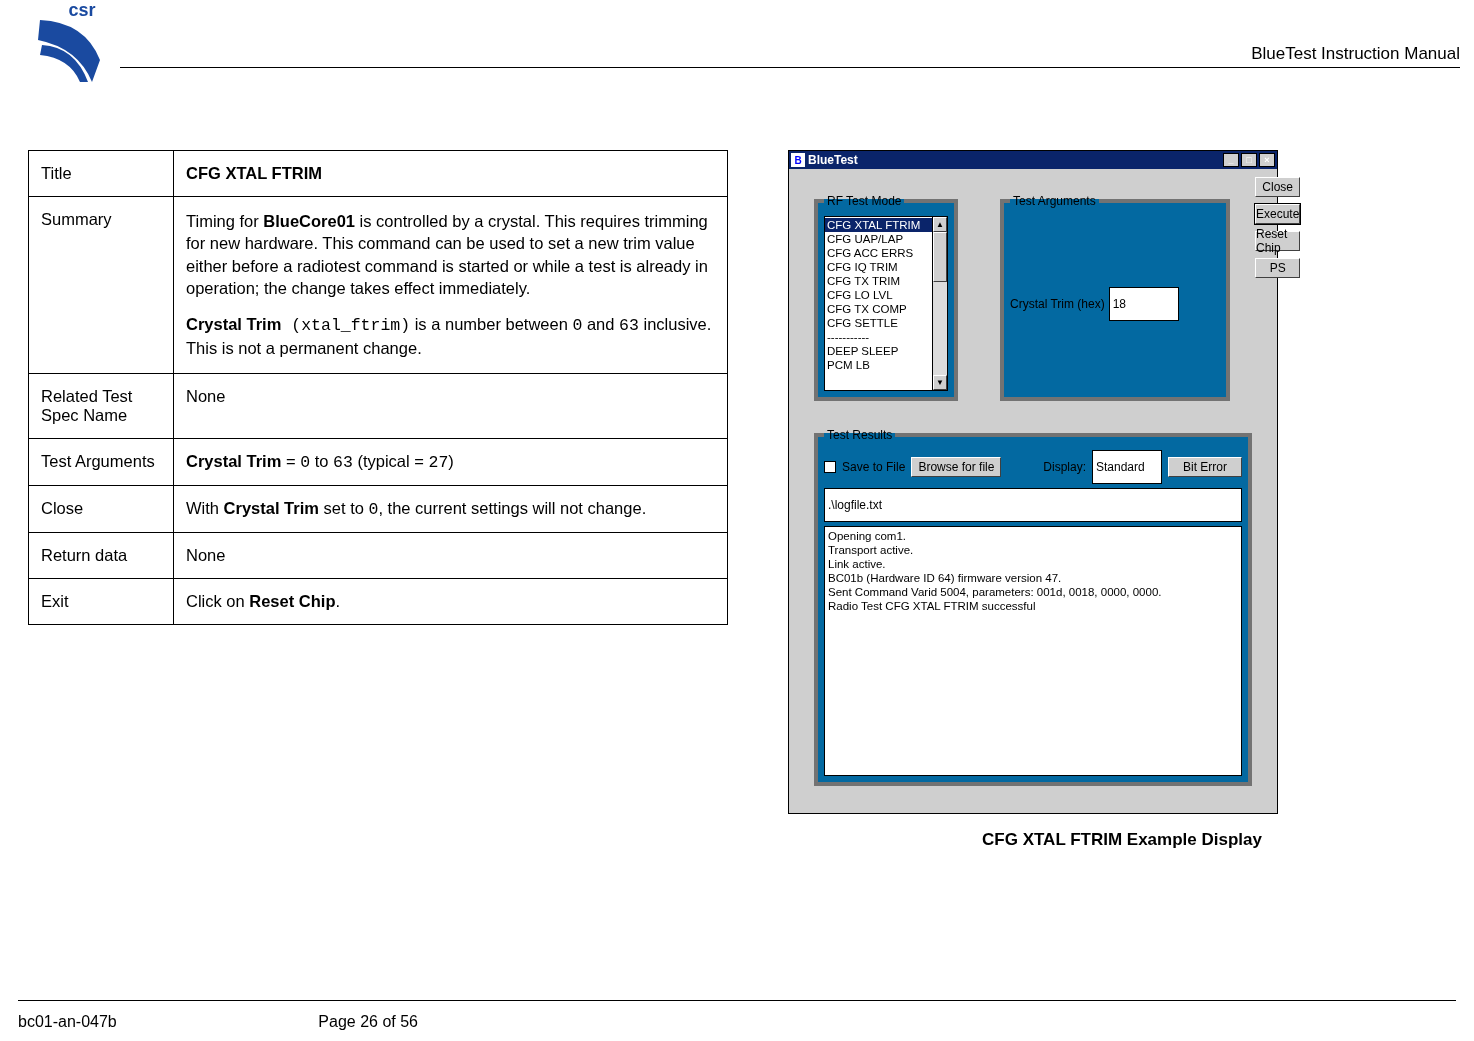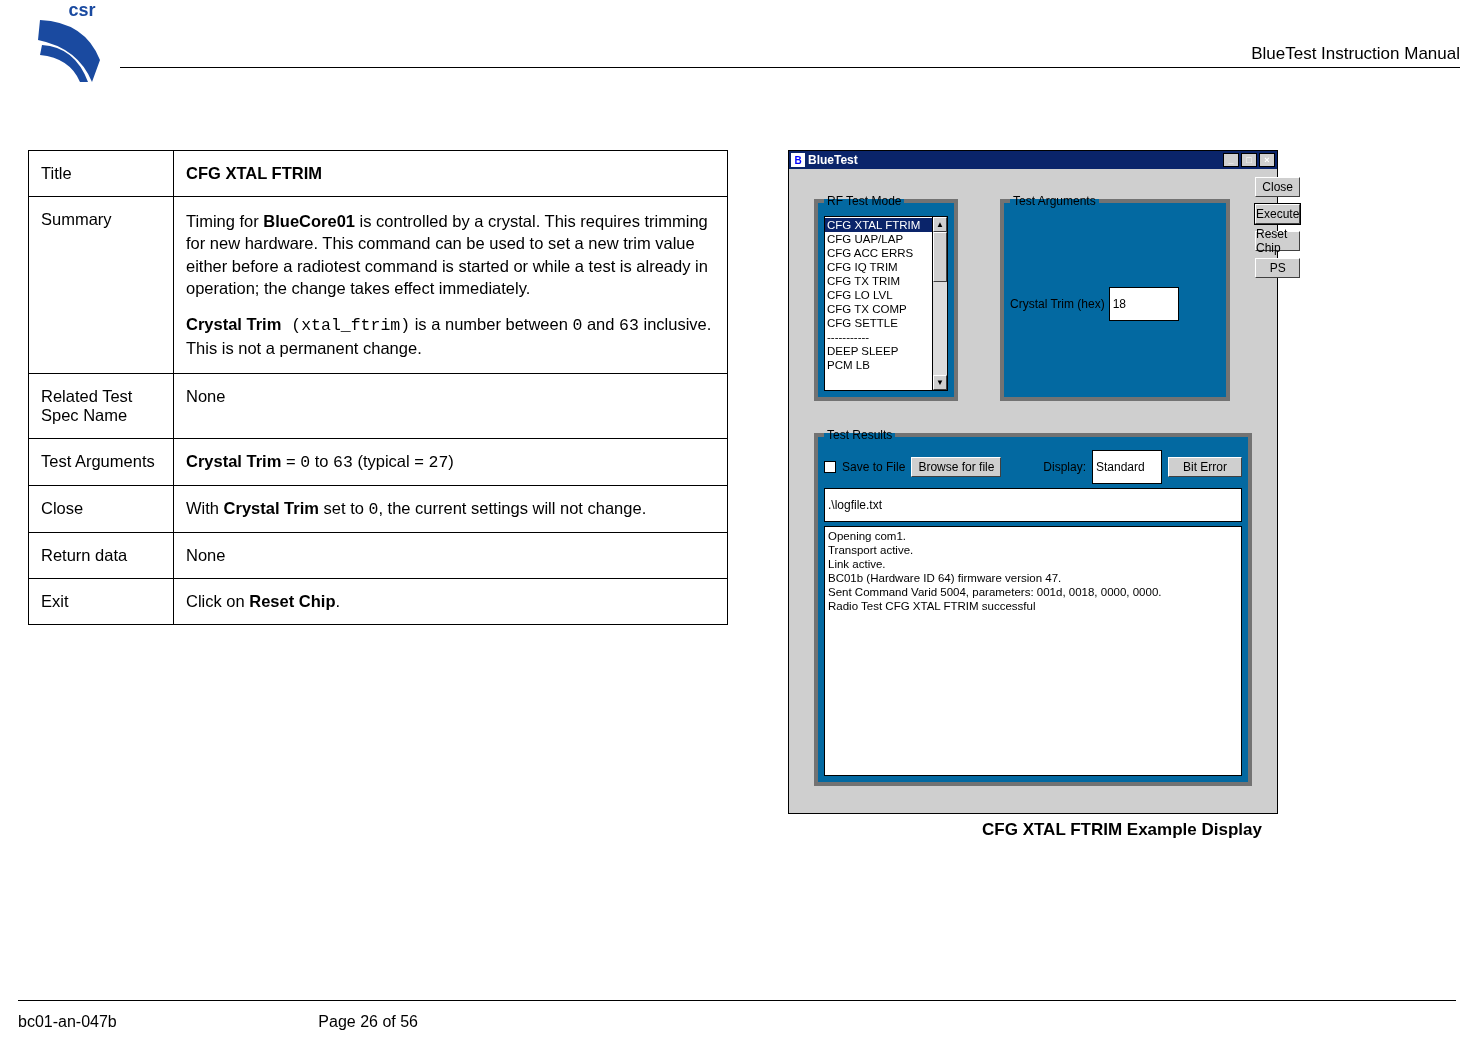--- a/index.html
+++ b/index.html
@@ -250,21 +250,21 @@
     height: 250px;
     background: #fff;
     border: 1px solid #000;
     padding: 2px 3px;
     font-size: 11.5px;
     line-height: 14px;
     white-space: pre;
     overflow: hidden;
   }
   .fig-caption {
-    margin-top: 6px;
+    margin-top: 16px;
     text-align: center;
     font-weight: bold;
     font-size: 17px;
   }
   
   .ftr {
     position: absolute;
     left: 18px;
     right: 18px;
     bottom: 10px;

